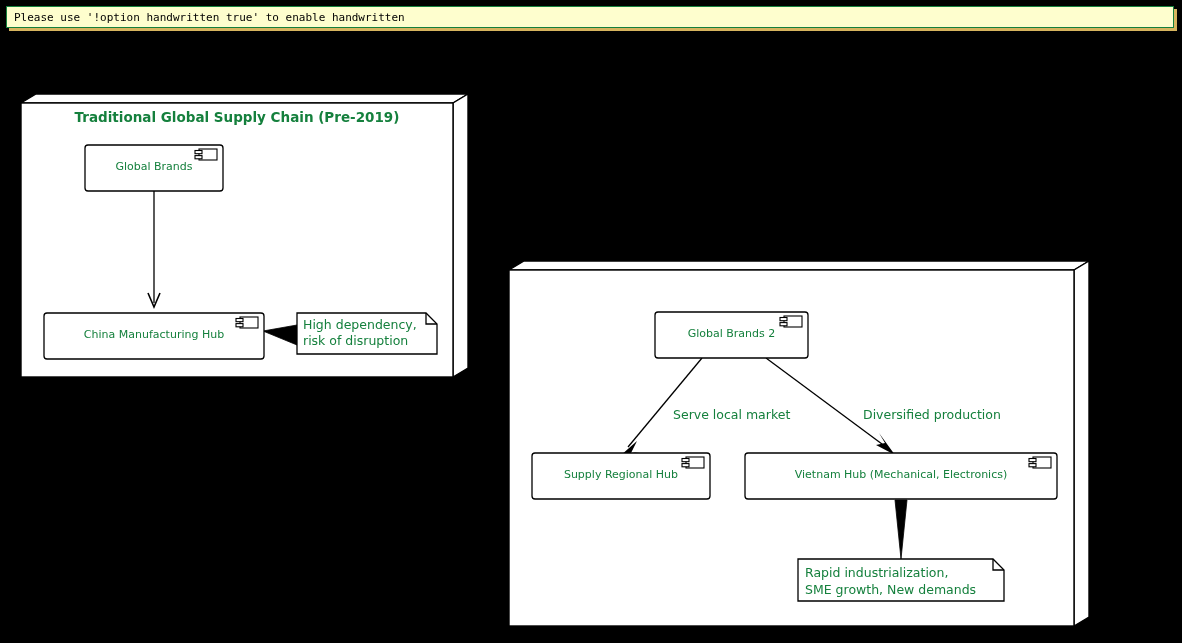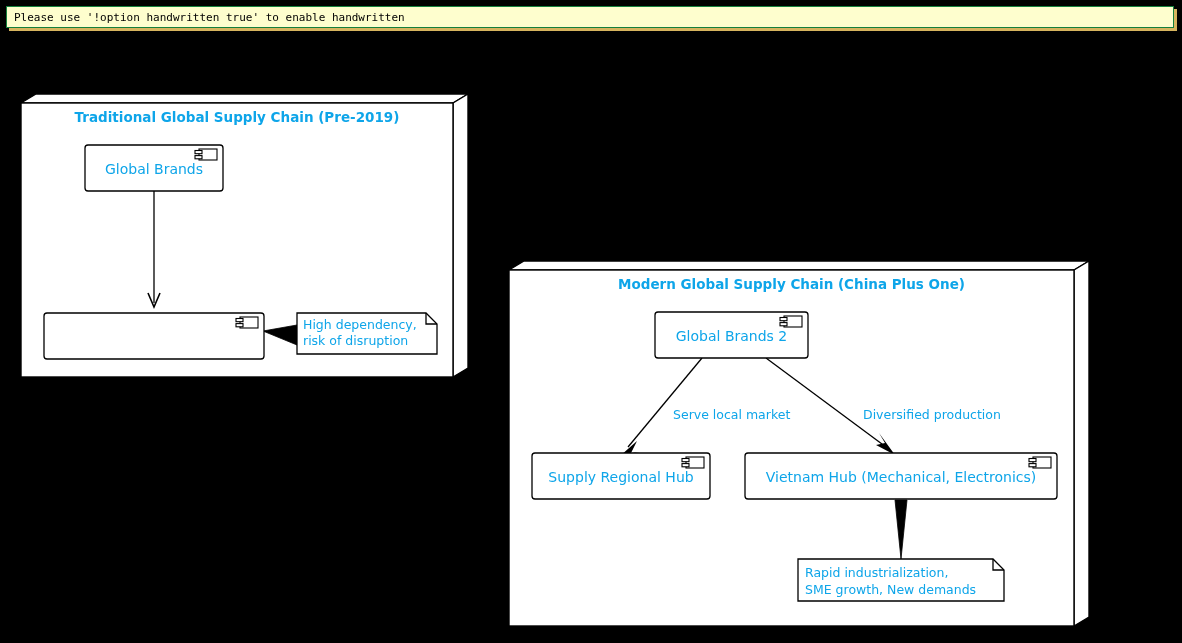--- a/index.html
+++ b/index.html
@@ -49,31 +49,31 @@
   #diagram svg {
     position: absolute;
     left: 0;
     top: 0;
     overflow: visible;
   }
 
   
   .lbl {
     position: absolute;
-    color: #0ea5e9;
+    color: #15803d;
     white-space: pre;
     line-height: 1.18;
   }
   .pkg-title {
     font-size: 13.5px;
     font-weight: bold;
     text-align: center;
   }
   .comp-label {
-    font-size: 14px;
+    font-size: 11px;
   }
   .note-text {
     font-size: 12.5px;
   }
   .edge-label {
     font-size: 12.5px;
   }
 </style>
 </head>
 <body>
@@ -167,24 +167,24 @@
 
     <g>
       <path d="M798,559 L993,559 L1004,570 L1004,601 L798,601 Z" fill="#FFFFFF" stroke="#000000" stroke-width="1.3"></path>
       <path d="M993,559 L993,570 L1004,570" fill="none" stroke="#000000" stroke-width="1.3"></path>
     </g>
 
   </svg>
 
   <div class="lbl pkg-title" style="left:21px; top:110px; width:432px;">Traditional Global Supply Chain (Pre-2019)</div>
 
-  <div class="lbl pkg-title" style="left:509px; top:277px; width:565px;">Modern Global Supply Chain (China Plus One)</div>
 
   <div class="lbl comp-label" style="left:85px; top:161px; width:138px; text-align:center;">Global Brands</div>
 
+  <div class="lbl comp-label" style="left:44px; top:329px; width:220px; text-align:center;">China Manufacturing Hub</div>
 
   <div class="lbl note-text" style="left:303px; top:318px;">High dependency,</div>
   <div class="lbl note-text" style="left:303px; top:334px;">risk of disruption</div>
 
   <div class="lbl comp-label" style="left:655px; top:328px; width:153px; text-align:center;">Global Brands 2</div>
 
   <div class="lbl comp-label" style="left:532px; top:469px; width:178px; text-align:center;">Supply Regional Hub</div>
 
   <div class="lbl comp-label" style="left:745px; top:469px; width:312px; text-align:center;">Vietnam Hub (Mechanical, Electronics)</div>
 

